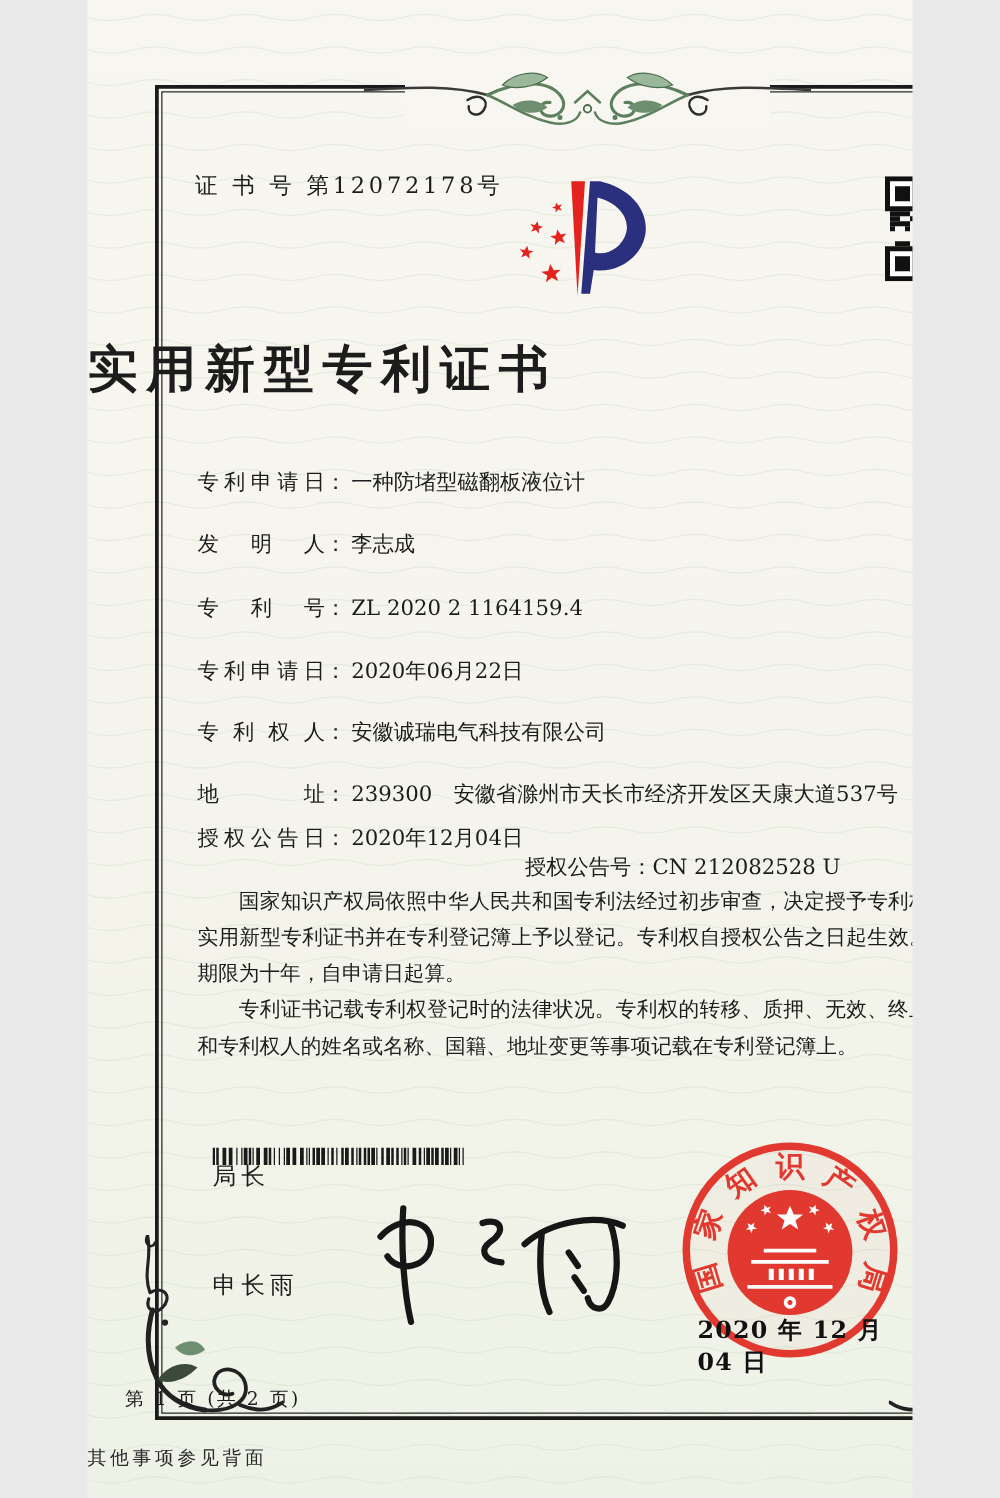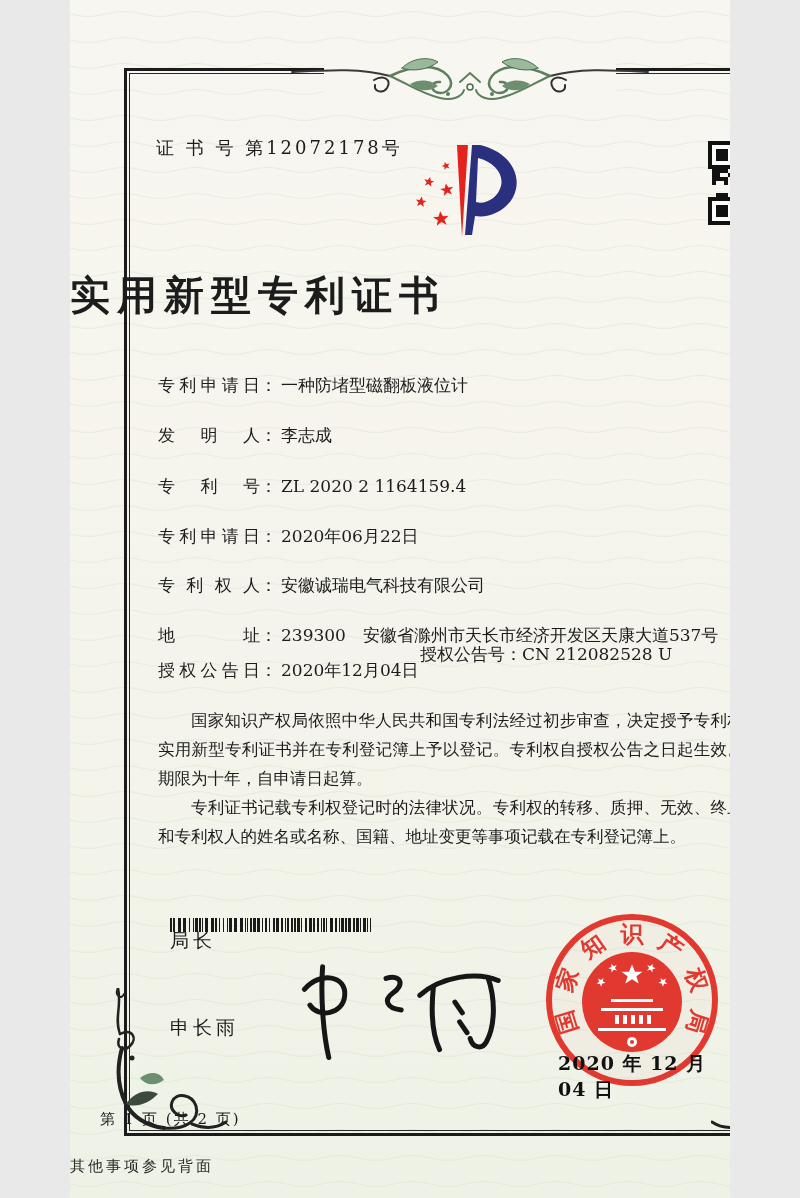--- a/index.html
+++ b/index.html
@@ -17,21 +17,21 @@
   #cert-no{left:86px;top:136px;font-size:18px;letter-spacing:3px;z-index:3;}
   #logo{left:338px;top:142px;z-index:3;}
   #qr{left:638px;top:141px;z-index:3;}
   #title{left:0;top:268px;width:800px;text-align:left;font-size:40px;font-weight:bold;
          letter-spacing:7px;z-index:3;}
   #fields{left:88px;top:366px;width:640px;z-index:3;font-size:17px;}
   .field-row{position:absolute;left:0;white-space:nowrap;}
   .field-label{display:inline-block;width:102px;text-align:justify;text-align-last:justify;}
   .field-colon{display:inline-block;margin-right:4px;}
   .field-value{white-space:pre;}
-  #grant-no{left:350px;top:643px;font-size:17px;white-space:nowrap;z-index:3;}
+  #grant-no{left:350px;top:682px;font-size:17px;white-space:nowrap;z-index:3;}
   #paragraphs{left:88px;top:706px;width:636px;z-index:3;font-size:16.5px;line-height:29px;
               text-align:justify;}
   #paragraphs p{margin:0;text-indent:2em;}
   #barcode{left:100px;top:918px;z-index:3;}
   #signer-title{left:100px;top:928px;font-size:19px;letter-spacing:4px;z-index:3;
                 font-family:"DejaVu Sans","Liberation Sans",sans-serif;}
   #signer-name{left:100px;top:1015px;font-size:19px;letter-spacing:4px;z-index:3;
                font-family:"DejaVu Sans","Liberation Sans",sans-serif;}
   #signature{left:222px;top:950px;z-index:3;}
   #seal{left:474px;top:912px;z-index:3;}

